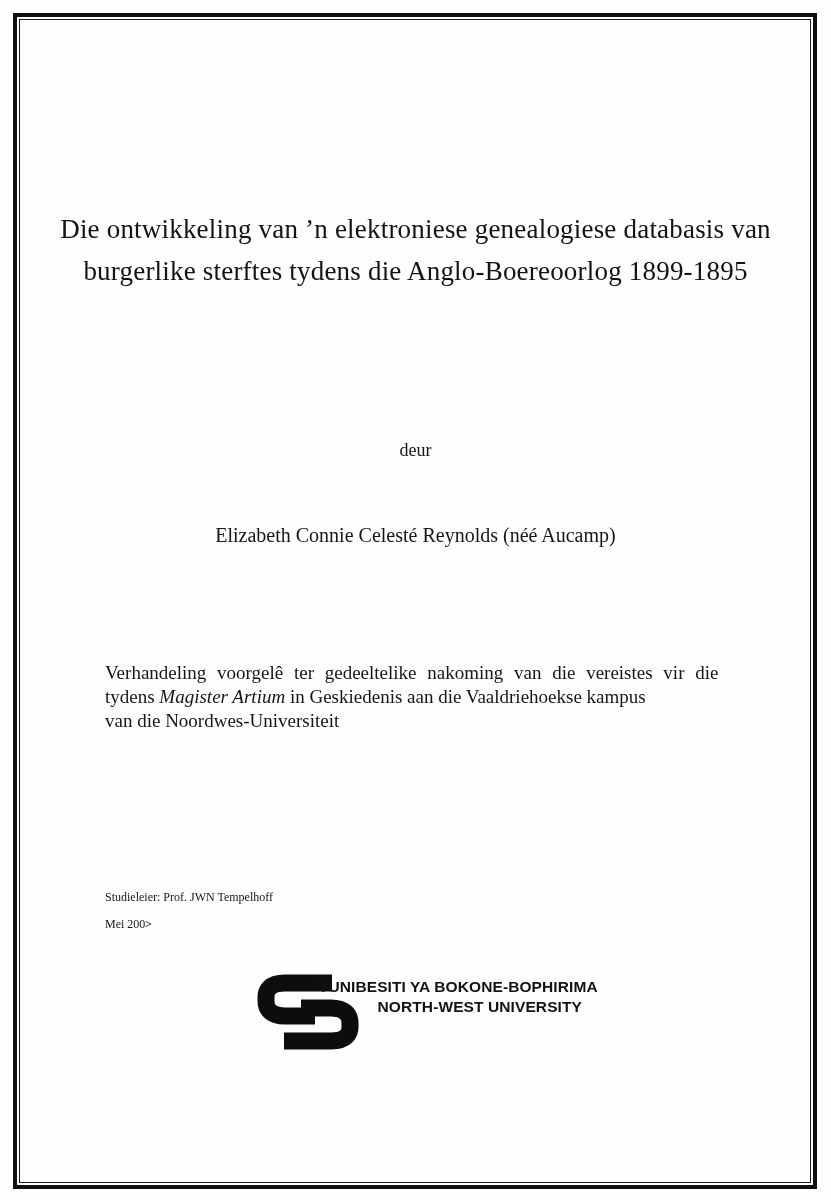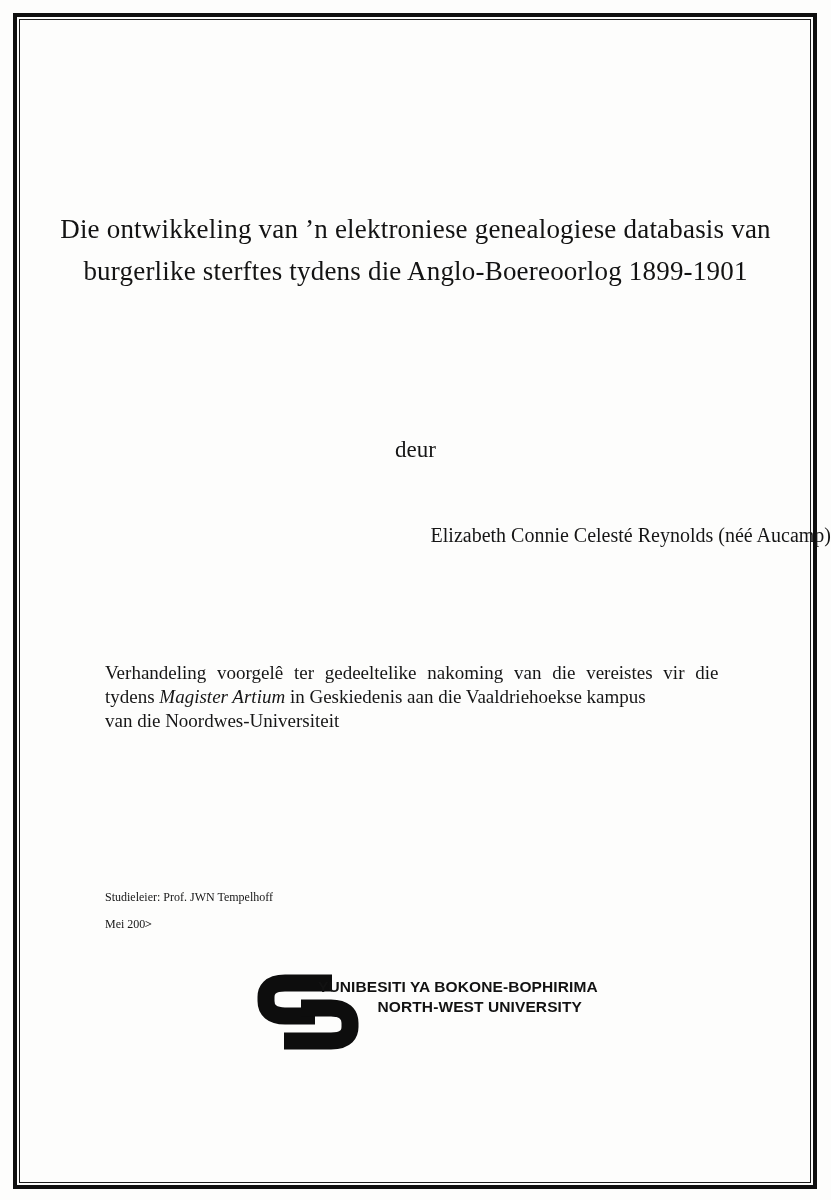--- a/index.html
+++ b/index.html
@@ -36,28 +36,28 @@
     font-size: 27px;
     line-height: 42px;
     letter-spacing: 0.2px;
     color: #131313;
   }
 
   .deur {
     position: absolute;
     top: 438px; left: 0; right: 0;
     text-align: center;
-    font-size: 23px;
+    font-size: 18px;
     line-height: 24px;
   }
 
   .author {
     position: absolute;
     top: 522px; left: 0; right: 0;
-    text-align: right;
+    text-align: center;
     font-size: 20px;
     line-height: 26px;
   }
 
   .submission {
     position: absolute;
     top: 661px; left: 105px;
     width: 634px;
     font-size: 19px;
     line-height: 24.2px;
@@ -103,21 +103,21 @@
 <div class="page">
 
   <div class="frame-outer">
     <div class="frame-inner"></div>
   </div>
 
   <div class="content">
 
     <div class="title">
       <div>Die ontwikkeling van ’n elektroniese genealogiese databasis van</div>
-      <div>burgerlike sterftes tydens die Anglo-Boereoorlog 1899-1901</div>
+      <div>burgerlike sterftes tydens die Anglo-Boereoorlog 1899-1895</div>
     </div>
 
     <div class="deur">deur</div>
 
     <div class="author">Elizabeth Connie Celesté Reynolds (néé Aucamp)</div>
 
     <div class="submission">
       <div class="just">Verhandeling voorgelê ter gedeeltelike nakoming van die vereistes vir die</div>
       <div><span>tydens </span><em>Magister Artium</em><span> in Geskiedenis aan die Vaaldriehoekse kampus</span></div>
       <div>van die Noordwes-Universiteit</div>

